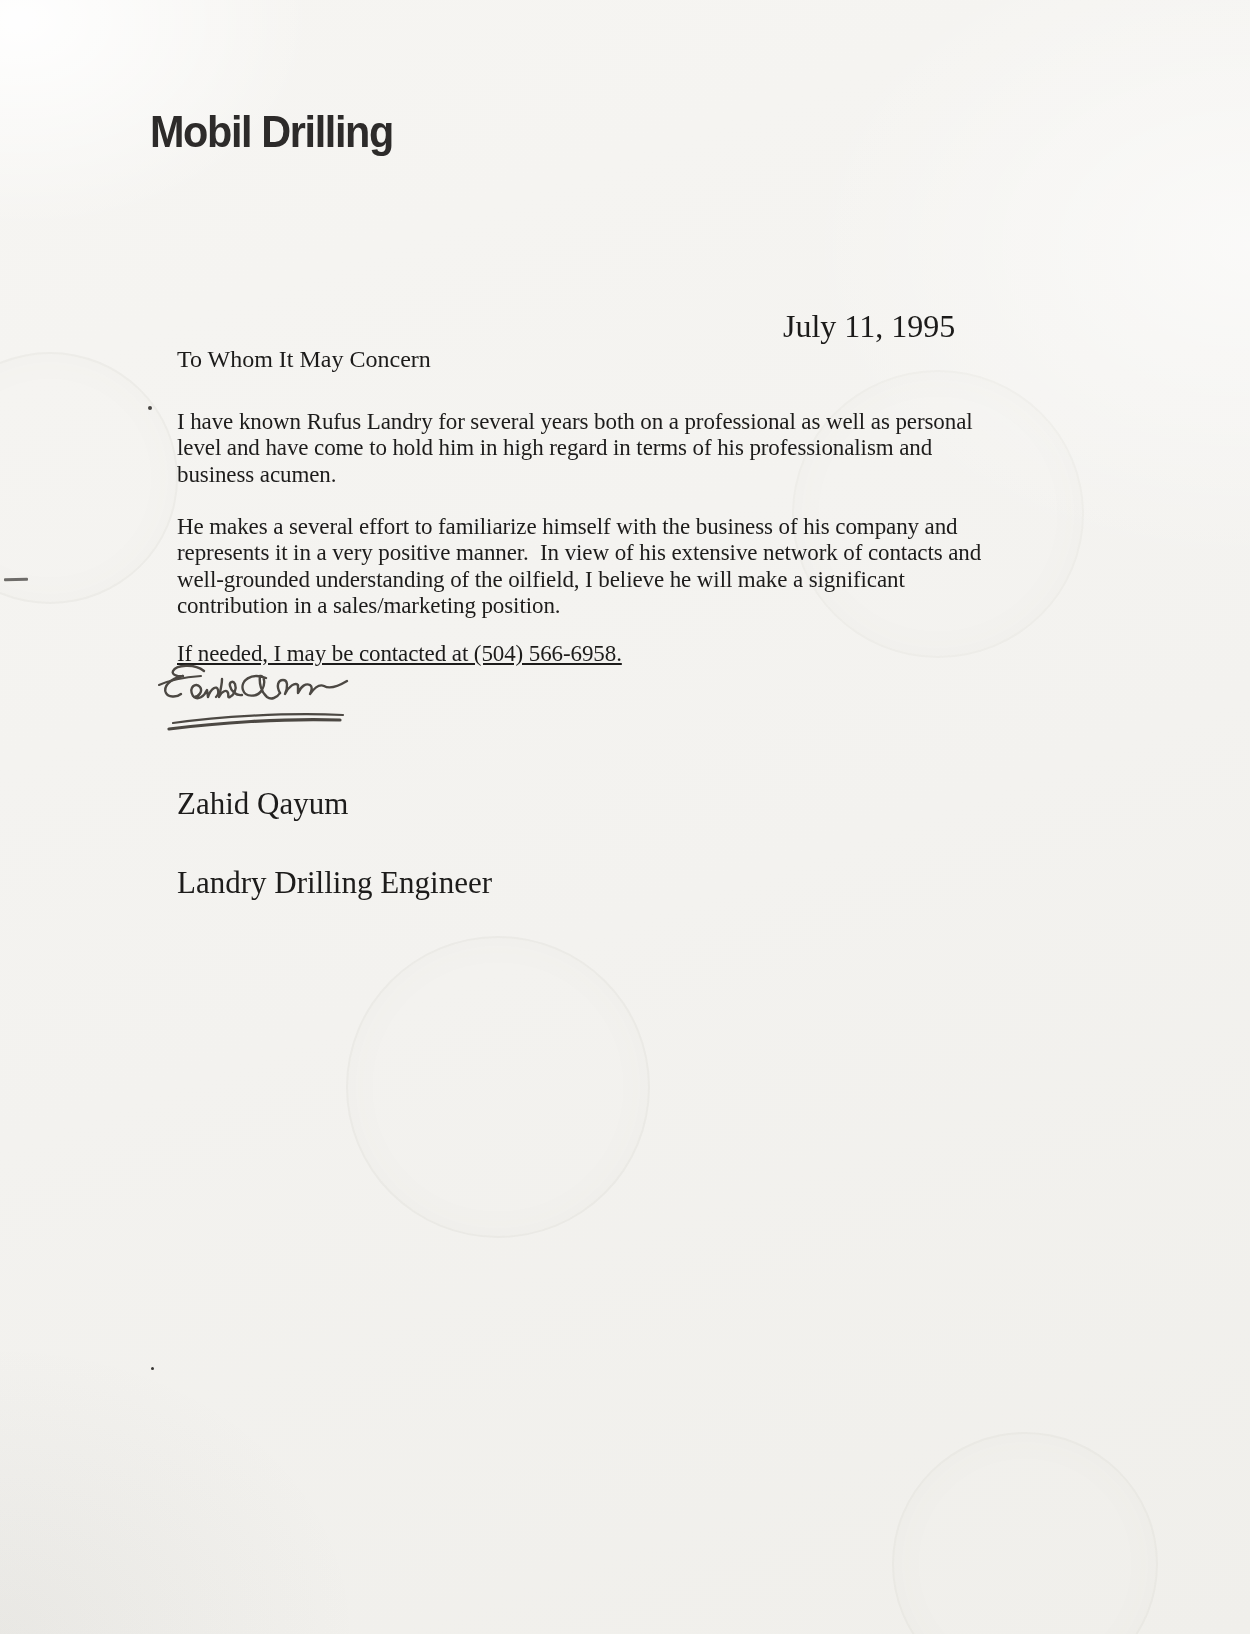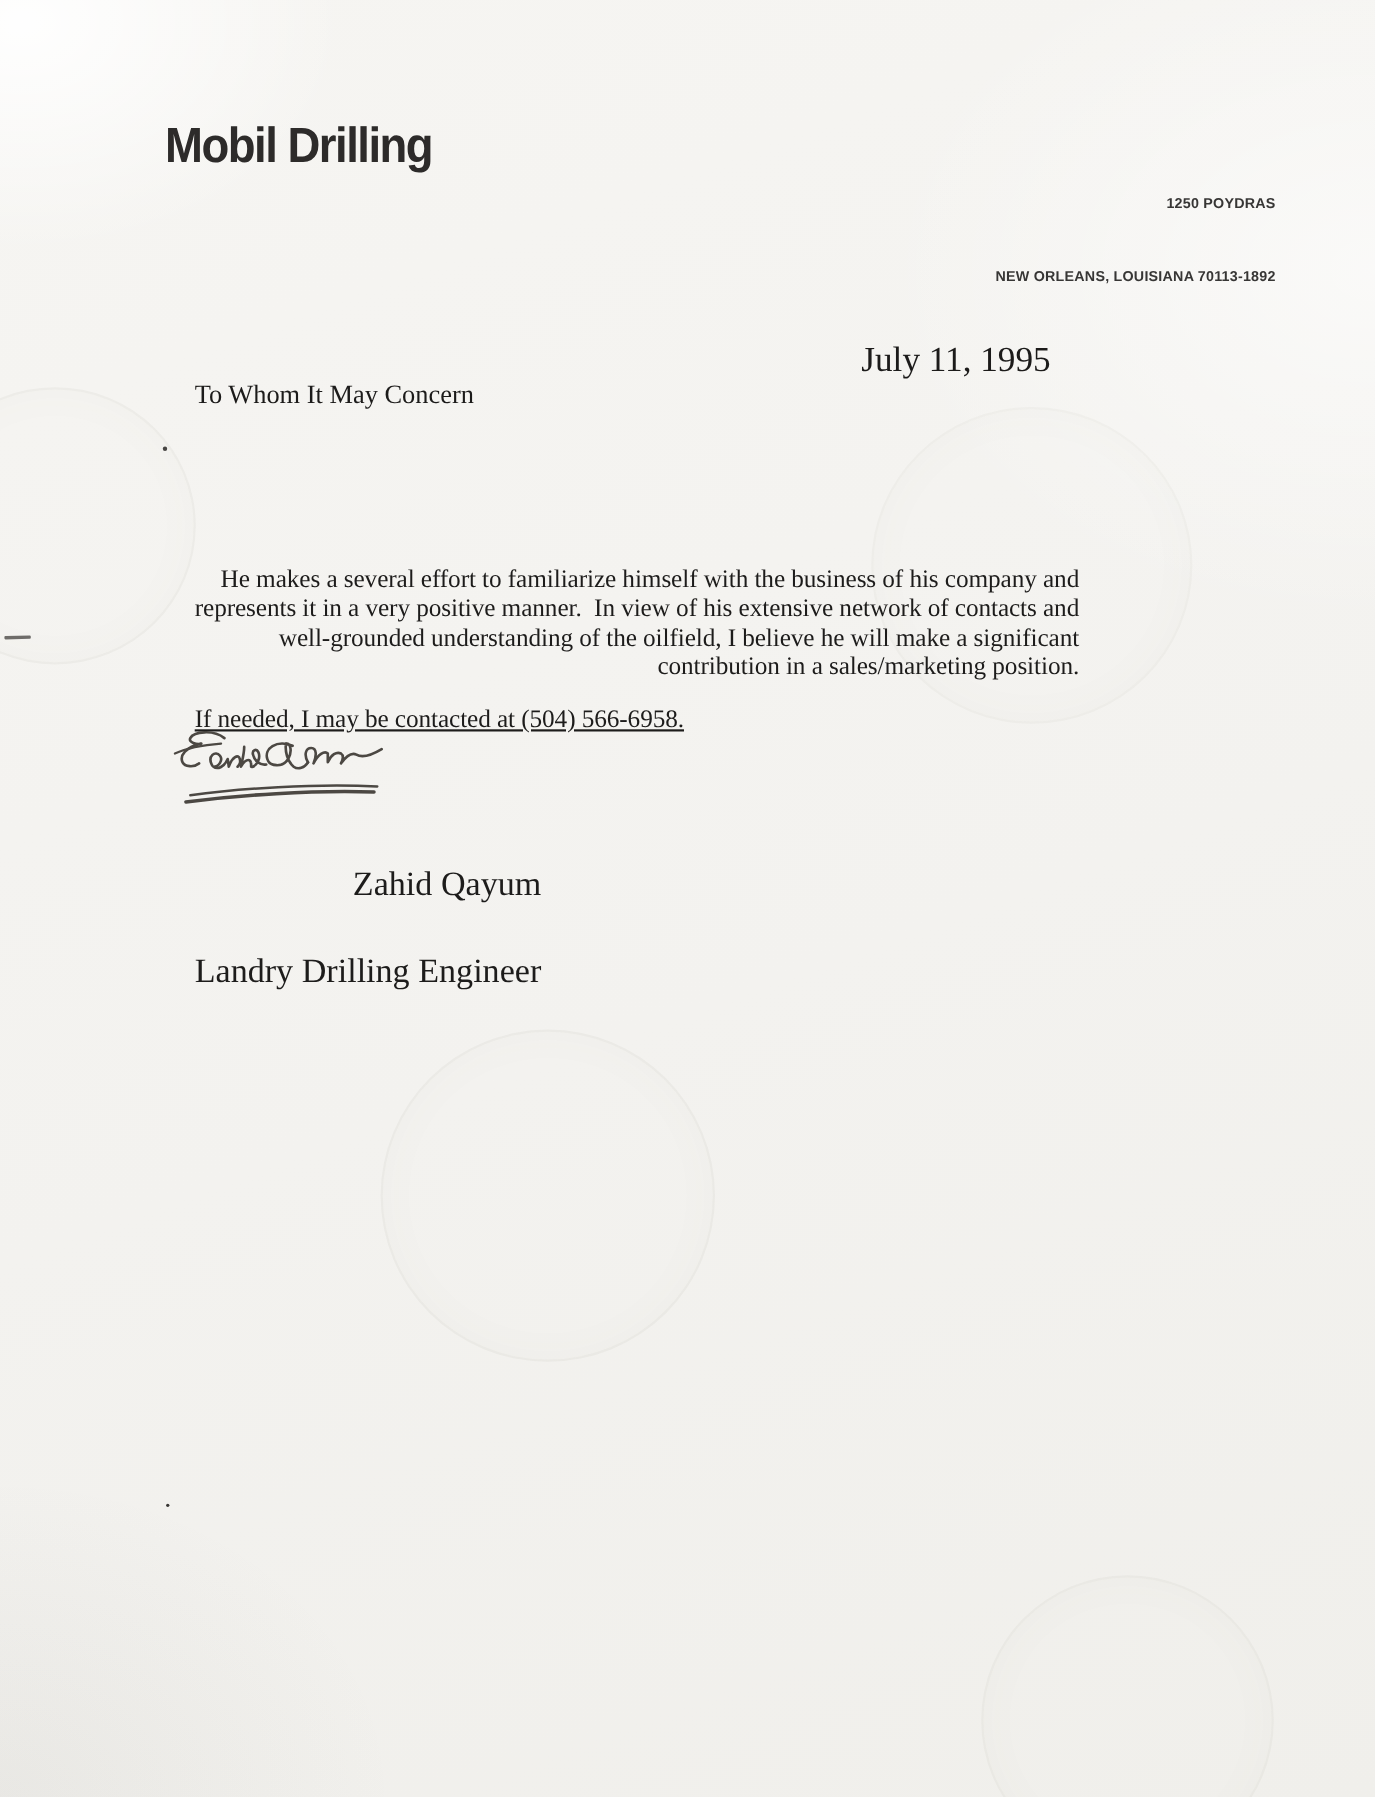--- a/index.html
+++ b/index.html
@@ -13,21 +13,20 @@
     height: 1634px;
     margin: 0 auto;
     overflow: hidden;
     color: #1f1e1d;
     background:
       radial-gradient(420px 300px at 20px 20px, rgba(255,255,255,0.95), rgba(255,255,255,0) 70%),
       radial-gradient(520px 420px at 0% 100%, rgba(70,68,60,0.05), rgba(0,0,0,0) 70%),
       radial-gradient(700px 500px at 100% 15%, rgba(255,255,255,0.55), rgba(255,255,255,0) 65%),
       linear-gradient(160deg, #f6f5f2 0%, #f3f2ef 55%, #f0efeb 100%);
     font-family: "Liberation Serif", serif;
-    text-align: right;
   }
 
   
   .wm {
     position: absolute;
     border-radius: 50%;
     border: 2px solid rgba(95, 90, 78, 0.05);
     box-shadow: inset 0 0 40px rgba(120, 115, 100, 0.03);
   }
   .wm1 { left: -78px;  top: 352px;  width: 252px; height: 248px; }
@@ -131,31 +130,32 @@
 
 <div class="page">
 
   <div class="wm wm1"></div>
   <div class="wm wm2"></div>
   <div class="wm wm3"></div>
   <div class="wm wm4"></div>
 
   <div class="logo">Mobil Drilling</div>
 
-  <div class="addr">
-    <div>1250 POYDRAS</div>
-    <div>NEW ORLEANS, LOUISIANA 70113-1892</div>
-  </div>
 
   <div class="date">July 11, 1995</div>
 
   <div class="salutation">To Whom It May Concern</div>
 
   <div class="dot dot-a"></div>
 
+  <div class="para p1">
+    <div class="line">I have known Rufus Landry for several years both on a professional as well as personal</div>
+    <div class="line">level and have come to hold him in high regard in terms of his professionalism and</div>
+    <div class="line">business acumen.</div>
+  </div>
 
   <div class="para p2">
     <div class="line">He makes a several effort to familiarize himself with the business of his company and</div>
     <div class="line">represents it in a very positive manner.  In view of his extensive network of contacts and</div>
     <div class="line">well-grounded understanding of the oilfield, I believe he will make a significant</div>
     <div class="line">contribution in a sales/marketing position.</div>
   </div>
 
   <div class="para p3">
     <div class="line">If needed, I may be contacted at (504) 566-6958.</div>

